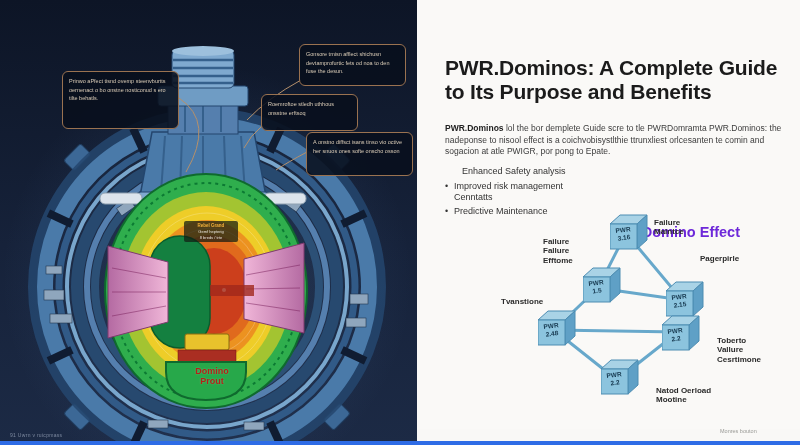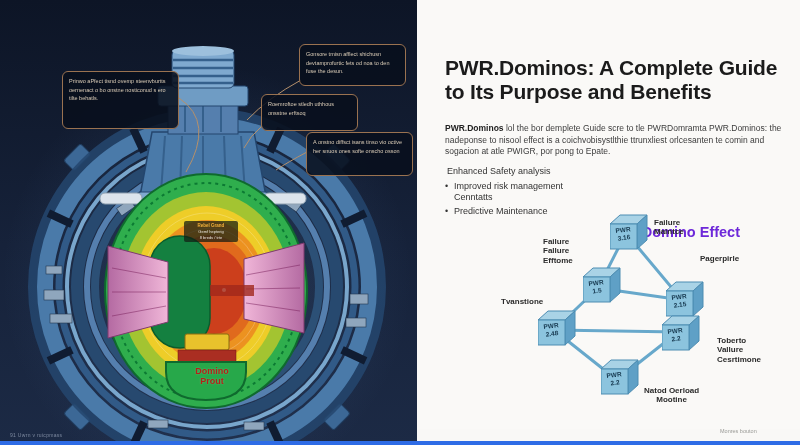--- a/index.html
+++ b/index.html
@@ -14,21 +14,21 @@
   .core-label .l2,.core-label .l3{color:#e8e4da;font-size:4px;line-height:1.4;}
   .dome-badge{position:absolute;left:176px;top:366px;width:72px;text-align:center;font-size:9px;font-weight:bold;color:#b32218;line-height:1.15;white-space:pre-line;text-shadow:0 0 2px rgba(255,255,255,0.25);}
   .left-footer{position:absolute;left:10px;bottom:7px;font-size:5px;color:#7e8aa0;letter-spacing:0.3px;}
 
   
   .right-panel{position:absolute;left:417px;top:0;width:383px;height:429px;background:#faf9f7;}
   .page-title{position:absolute;left:28px;top:56px;width:336px;margin:0;font-size:21px;font-weight:700;line-height:1.12;letter-spacing:-0.2px;color:#1b1b1b;}
   .intro{position:absolute;left:28px;top:123px;width:347px;margin:0;font-size:8.5px;line-height:1.36;color:#3c3c3c;}
   .intro b{color:#222;margin-top:27px;}
   .features{position:absolute;left:28px;top:166px;width:170px;font-size:9px;color:#333;}
-  .features-heading{font-weight:400;margin:0 0 3px 2px;line-height:1.3;}
+  .features-heading{font-weight:400;margin:0 0 3px 17px;line-height:1.3;}
   .features ul{margin:0;padding:0;list-style:none;}
   .features li{position:relative;padding-left:9px;width:150px;line-height:1.3;margin-bottom:2px;}
   .features li::before{content:"\2022";position:absolute;left:0;top:0;}
 
   
   .diagram{position:absolute;left:0;top:0;width:383px;height:445px;}
   .diagram-title{position:absolute;left:163px;top:191px;width:160px;text-align:right;font-size:14.5px;font-weight:700;color:#6d28d9;margin-top:33px;}
   .edges-svg{position:absolute;left:0;top:0;z-index:0;}
   .node{position:absolute;width:40px;height:36px;z-index:1;}
   .cube-label{position:absolute;left:0px;top:12px;width:27px;text-align:center;font-size:6.5px;font-weight:bold;color:#16384f;line-height:1.2;transform:rotate(-7deg);}
@@ -312,21 +312,21 @@
       <div class="node-caption" style="left:237px;top:218px;">Failure
 Malntce</div>
       <div class="node-caption" style="left:126px;top:237px;">Failure
 Fallure
 Efftome</div>
       <div class="node-caption" style="left:283px;top:254px;">Pagerpirle</div>
       <div class="node-caption" style="left:300px;top:336px;">Toberto
 Vallure
 Cesrtimone</div>
       <div class="node-caption" style="left:84px;top:297px;">Tvanstione</div>
-      <div class="node-caption" style="left:227px;top:386px;text-align:center;">Natod Oerload
+      <div class="node-caption" style="left:239px;top:386px;">Natod Oerload
 Mootine</div>
     </div>
 
     <div class="right-footer">Monres bouton</div>
   </section>
 
   <div class="bottom-bar"></div>
 </div>
 
 </body></html>

